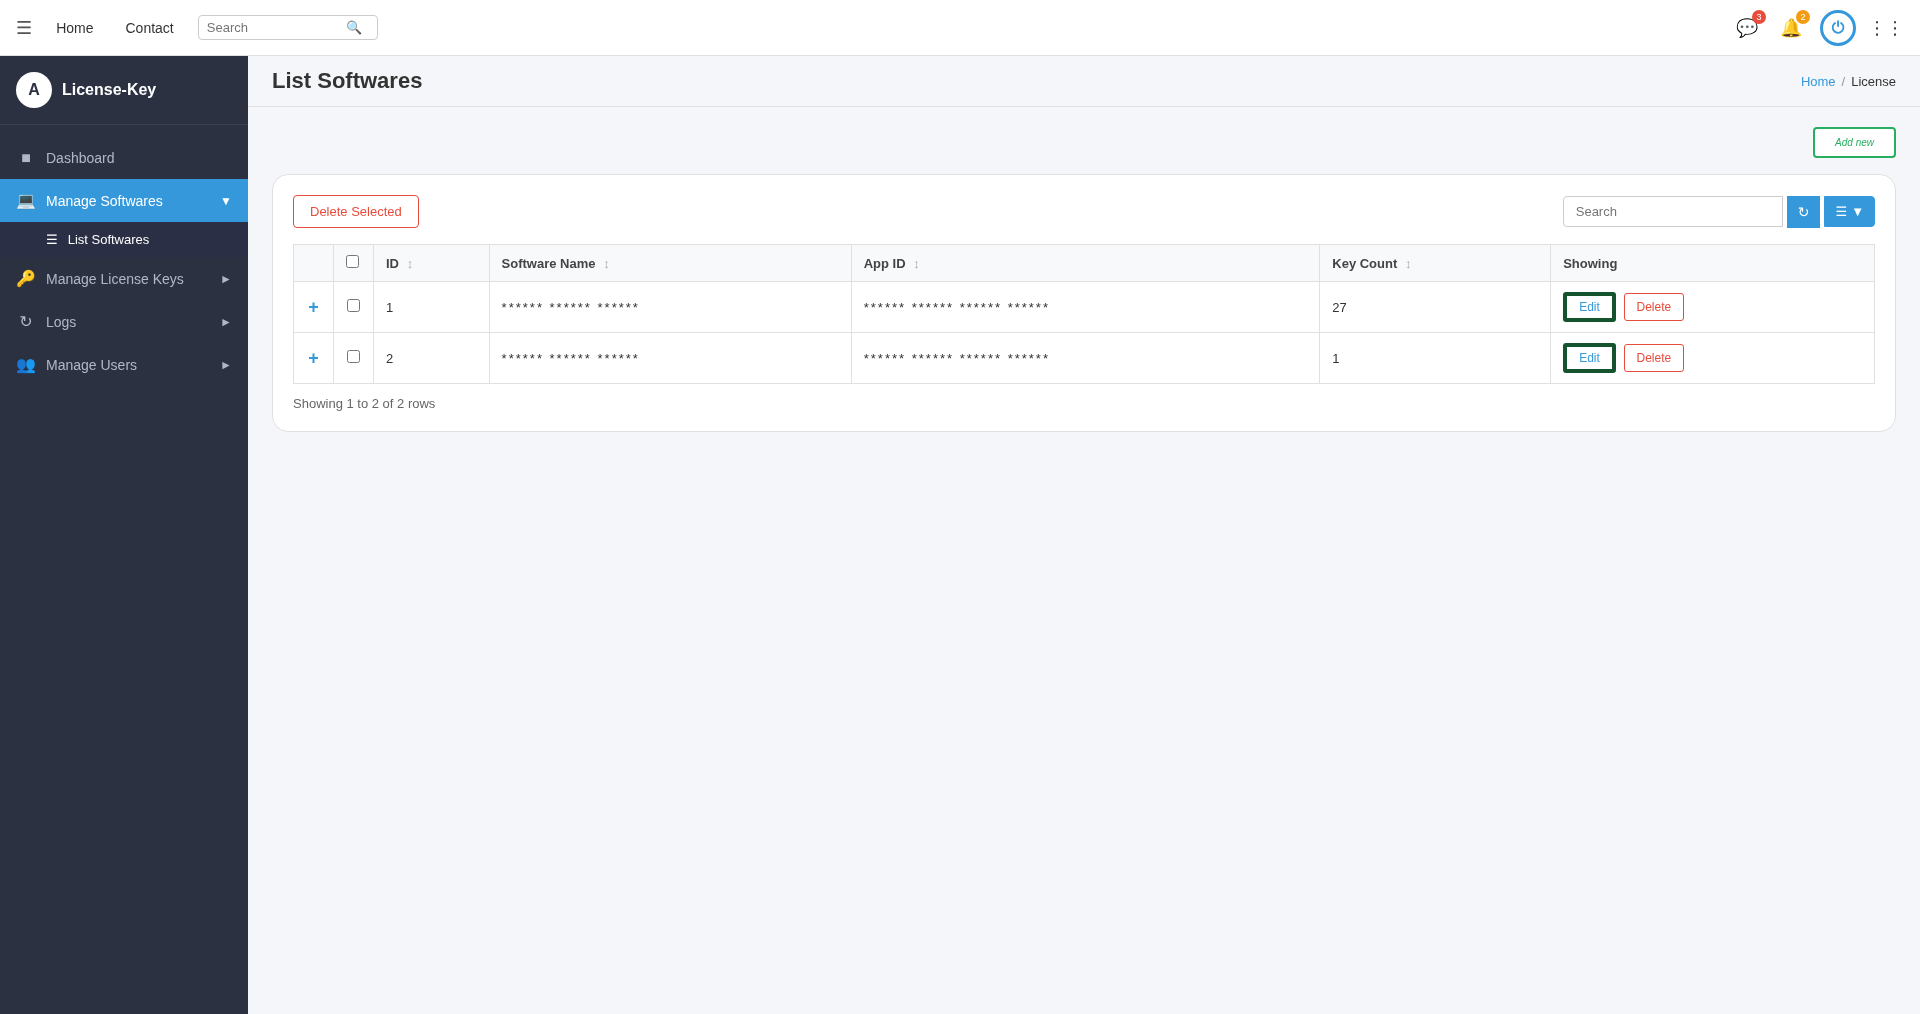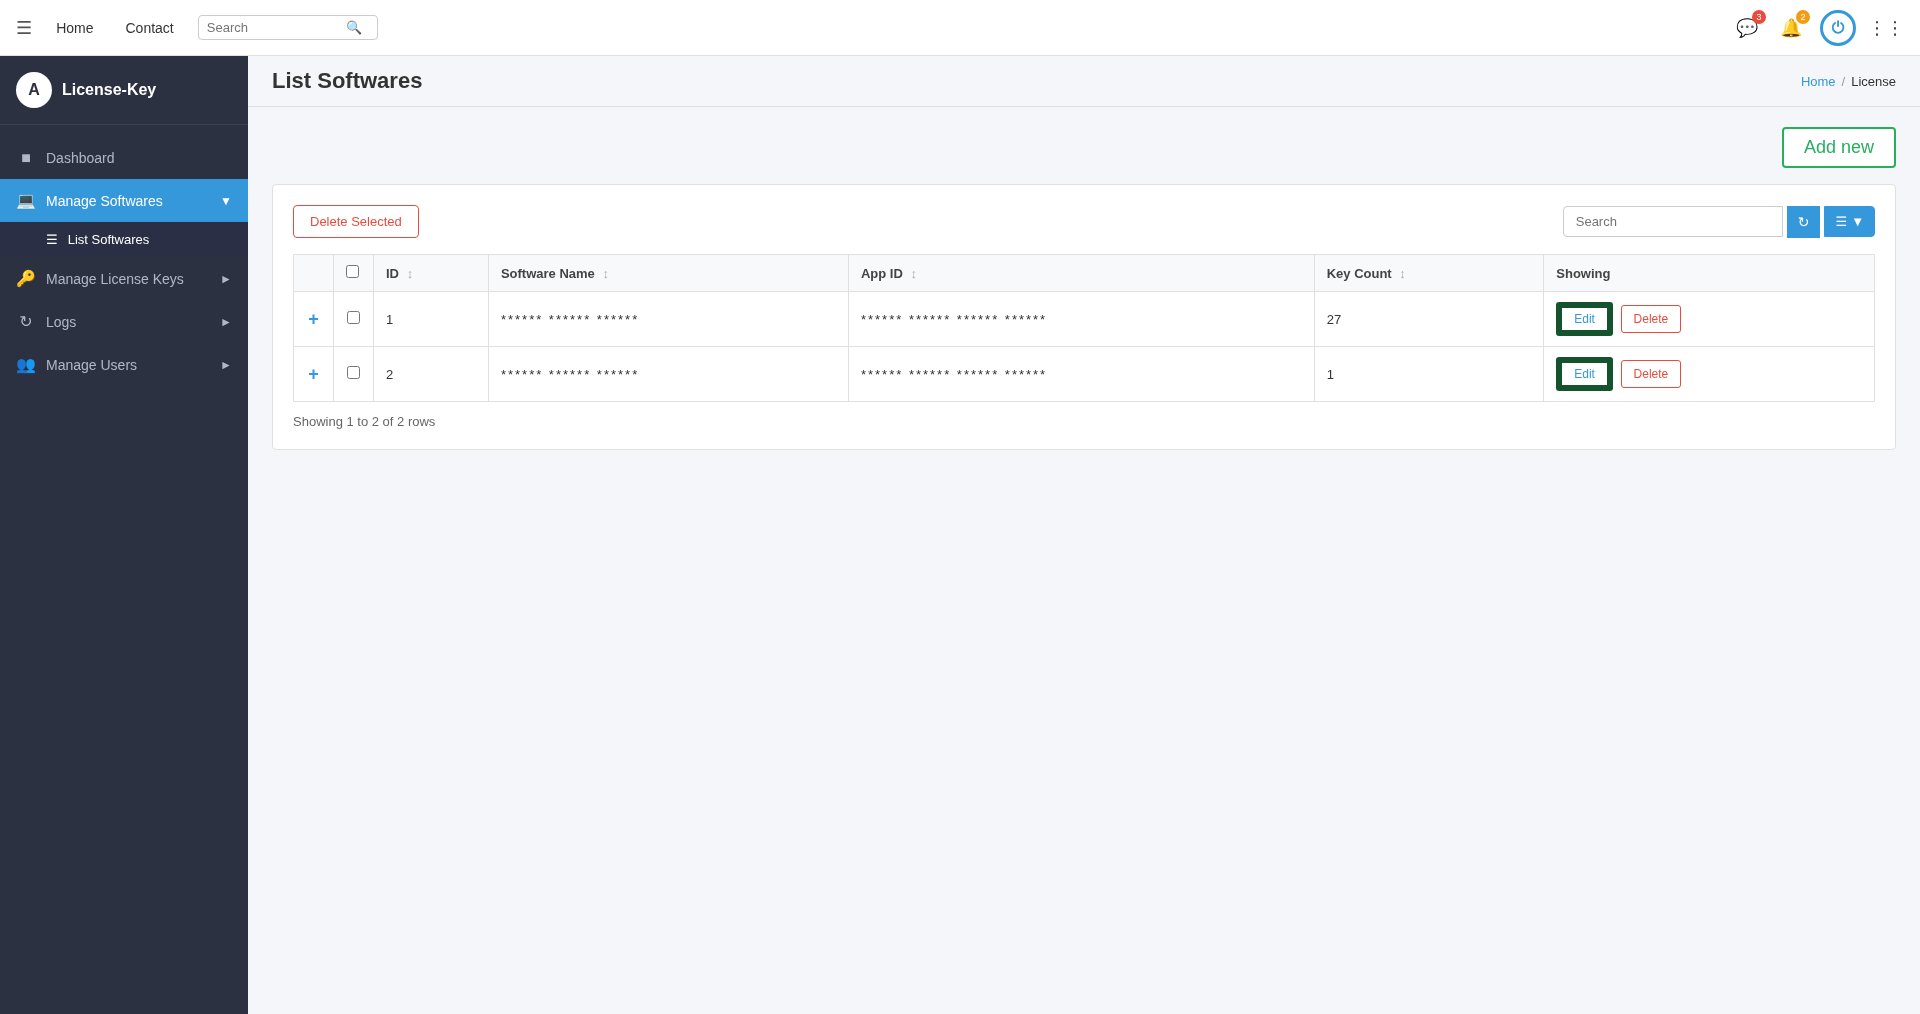--- a/index.html
+++ b/index.html
@@ -237,28 +237,29 @@
       justify-content: flex-end;
       margin-bottom: 16px;
     }
     .add-new-btn {
       border: 2px solid #27ae60;
       background: #fff;
       color: #27ae60;
       padding: 8px 20px;
       border-radius: 4px;
       cursor: pointer;
-      font-size: 18px;
+      font-size: 10px;
       font-weight: 500;
+      font-style: italic;
     }
 
     
     .table-card {
       background: #fff;
-      border-radius: 4px;
+      border-radius: 16px;
       border: 1px solid #e0e0e0;
       padding: 20px;
     }
 
     
     .table-toolbar {
       display: flex;
       align-items: center;
       justify-content: space-between;
       margin-bottom: 16px;
@@ -346,21 +347,21 @@
     }
     .row-id {
       color: #333;
       font-weight: 500;
     }
     .masked-value {
       letter-spacing: 2px;
       color: #333;
     }
     .action-edit-btn {
-      border: 6px solid #14532d;
+      border: 4px solid #14532d;
       background: #fff;
       color: #3498db;
       padding: 4px 12px;
       border-radius: 3px;
       cursor: pointer;
       font-size: 12px;
       margin-right: 4px;
     }
     .action-delete-btn {
       border: 1px solid #e74c3c;

